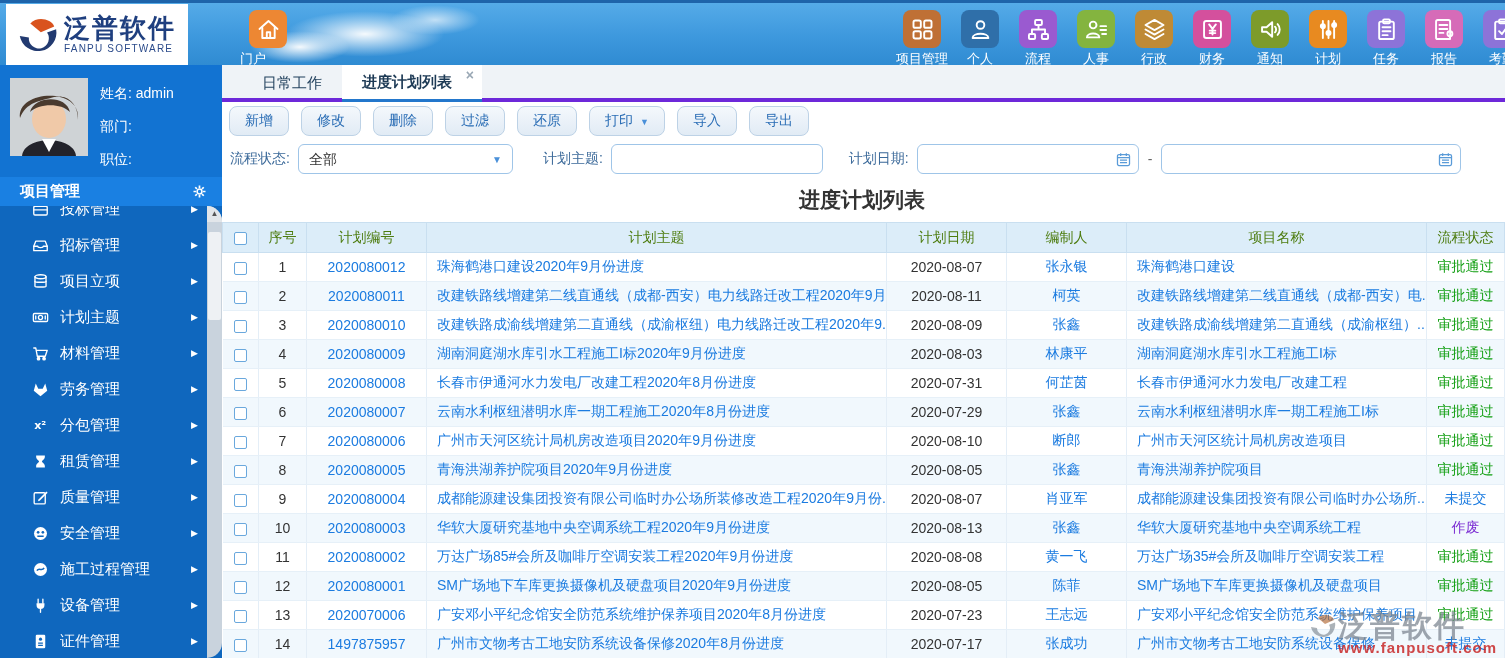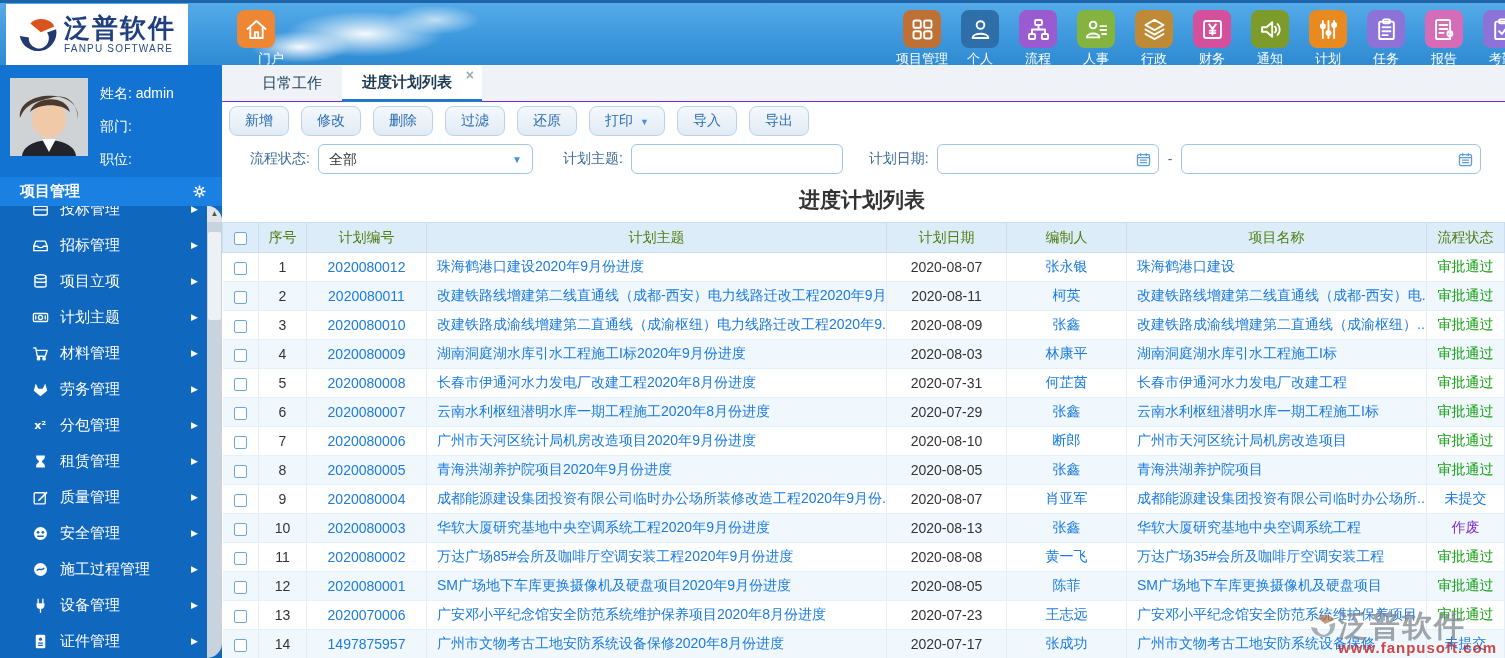--- a/index.html
+++ b/index.html
@@ -12,21 +12,21 @@
     border-top:3px solid #1e64aa;}
   .cloud{position:absolute;border-radius:50%;background:radial-gradient(ellipse at center,rgba(255,255,255,.95),rgba(255,255,255,0) 70%);}
   .cloud.c1{left:285px;top:8px;width:160px;height:46px;}
   .cloud.c2{left:250px;top:28px;width:100px;height:32px;}
   .cloud.c3{left:390px;top:2px;width:90px;height:30px;opacity:.7;}
   .brand{position:absolute;left:6px;top:1px;bottom:0;width:182px;background:#fff;display:flex;align-items:center;padding-left:8px;}
   .brand .mark{width:46px;height:44px;flex:none;}
   .brand .btxt{margin-left:4px;line-height:1;}
   .brand .bt1{font-size:26px;font-weight:bold;color:#1f3f7f;letter-spacing:2px;}
   .brand .bt2{font-size:10px;color:#2a4a8a;letter-spacing:1.2px;margin-top:3px;}
-  .portal{position:absolute;left:228px;top:7px;width:56px;text-align:right;cursor:pointer;}
+  .portal{position:absolute;left:240px;top:7px;width:56px;text-align:left;cursor:pointer;}
   .mods{position:absolute;left:893px;right:0;top:7px;height:58px;display:flex;overflow:hidden;}
   .modcell{width:58px;flex:none;text-align:center;cursor:pointer;}
   .appic{width:38px;height:38px;border-radius:8px;margin:0 auto;display:flex;align-items:center;justify-content:center;}
   .appic svg{width:27px;height:27px;}
   .modlbl{font-size:13px;color:#fff;margin-top:2px;white-space:nowrap;}
 
   
   .sidebar{position:absolute;left:0;top:65px;width:222px;bottom:0;background:#0f67be;}
   .profile{height:112px;background:#1273d2;position:relative;}
   .avatar{position:absolute;left:10px;top:13px;width:78px;height:78px;overflow:hidden;}
@@ -41,29 +41,29 @@
   .micon{position:absolute;left:31px;width:19px;height:19px;}
   .micon svg{width:19px;height:19px;}
   .mlabel{position:absolute;left:60px;font-size:15px;color:#fff;white-space:nowrap;}
   .marrow{position:absolute;right:24px;font-size:9px;color:#fff;}
   .sscroll{position:absolute;right:0;top:0;bottom:0;width:15px;background:#c9d3dd;}
   .sscroll .sbtn{height:16px;background:#e2e6ea;text-align:center;font-size:8px;color:#555;line-height:16px;cursor:pointer;}
   .sscroll .sthumb{position:absolute;top:26px;left:1px;right:1px;height:88px;background:#eef1f4;border-radius:2px;cursor:pointer;}
 
   
   .main{position:absolute;left:222px;top:65px;right:0;bottom:0;background:#fff;}
-  .tabbar{height:37px;background:#eff3f7;border-bottom:1px solid #6d28d9;display:flex;padding-left:20px;}
+  .tabbar{height:37px;background:#eff3f7;border-bottom:4px solid #6d28d9;display:flex;padding-left:20px;}
   .tab{height:37px;display:flex;align-items:center;padding:0 20px;font-size:15px;color:#24435f;cursor:pointer;position:relative;}
   .tab.active{background:#fff;font-weight:bold;color:#1d3a55;border-bottom:3px solid #2377cc;padding-right:30px;}
   .tab .tclose{position:absolute;top:2px;right:8px;font-size:14px;color:#9aa8b5;cursor:pointer;}
   .toolbar{height:34px;padding:4px 0 0 7px;}
   .tbtn{display:inline-block;margin-right:12px;padding:5px 15px;font-size:14px;color:#2a6db5;
     background:linear-gradient(180deg,#f4f8fc,#e1ebf5);border:1px solid #bdd2e6;border-radius:8px;cursor:pointer;}
   .tbtn .caret{font-size:9px;color:#4a90d9;margin-left:7px;}
-  .filterbar{height:45px;display:flex;align-items:center;padding-left:28px;}
+  .filterbar{height:45px;display:flex;align-items:center;padding-left:8px;}
   .flabel{font-size:14px;color:#3c6a9a;margin-right:8px;white-space:nowrap;}
   .fsel{width:215px;height:30px;border:1px solid #9fc5e8;border-radius:6px;background:#fff;position:relative;cursor:pointer;}
   .fsel .selval{line-height:28px;padding-left:10px;font-size:14px;color:#333;}
   .fsel .caret{position:absolute;right:10px;top:9px;font-size:10px;color:#4a90d9;}
   .finput{height:30px;border:1px solid #9fc5e8;border-radius:6px;background:#fff;position:relative;}
   .finput input{border:none;outline:none;width:100%;height:100%;border-radius:6px;padding:0 26px 0 10px;font-size:14px;background:transparent;}
   .finput .calic{position:absolute;right:6px;top:6px;width:17px;height:17px;cursor:pointer;}
   .w-topic{width:212px;margin-right:0;}
   .w-d1{width:222px;} .w-d2{width:300px;}
   .gap1{margin-left:30px;} .gap2{margin-left:26px;}

